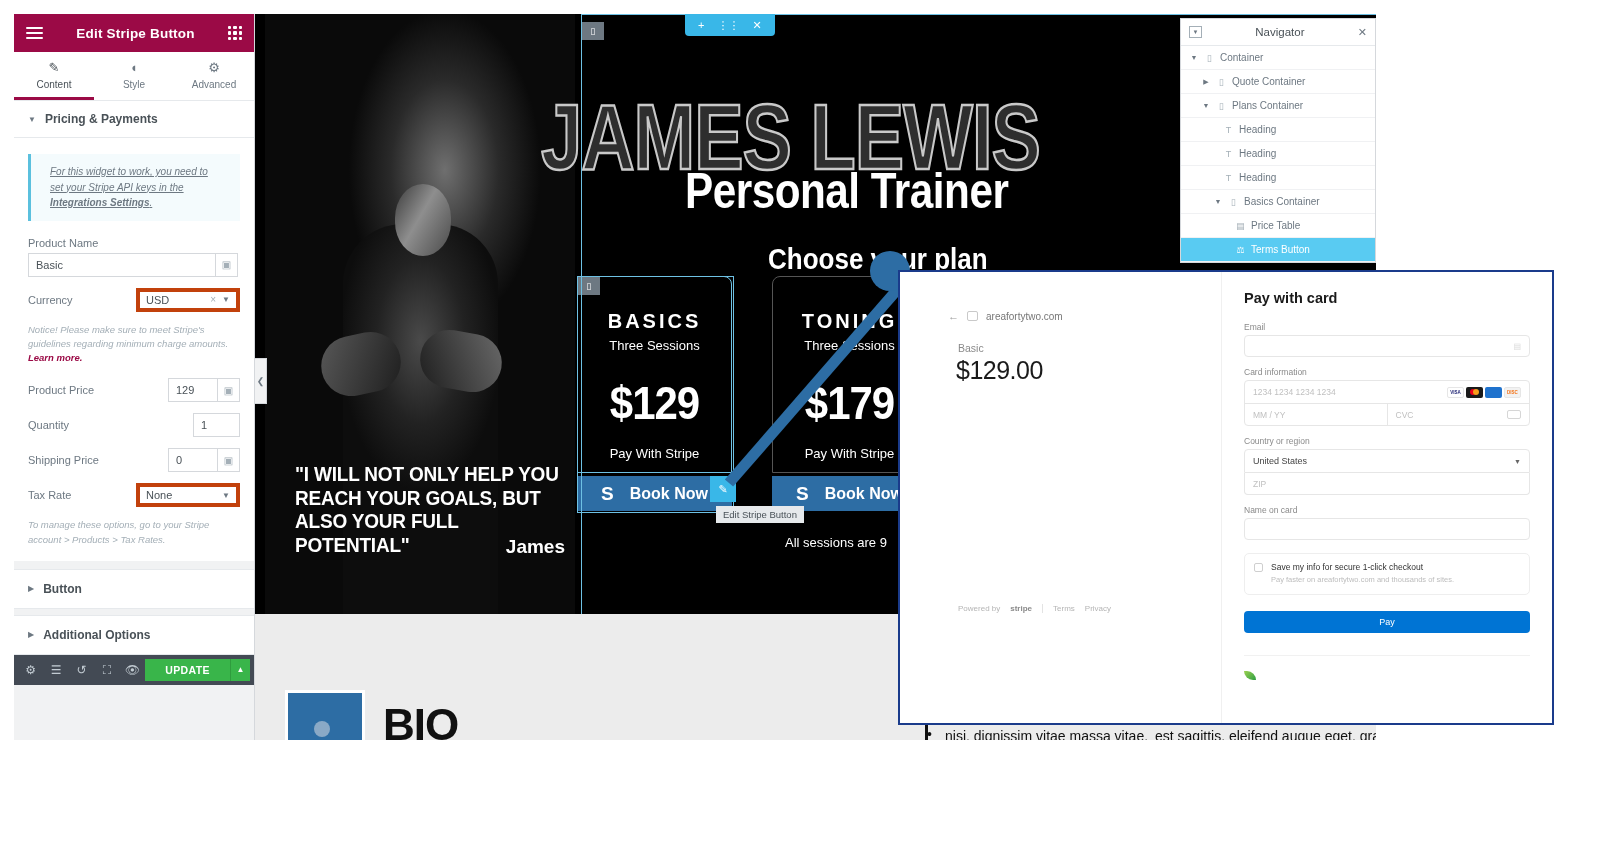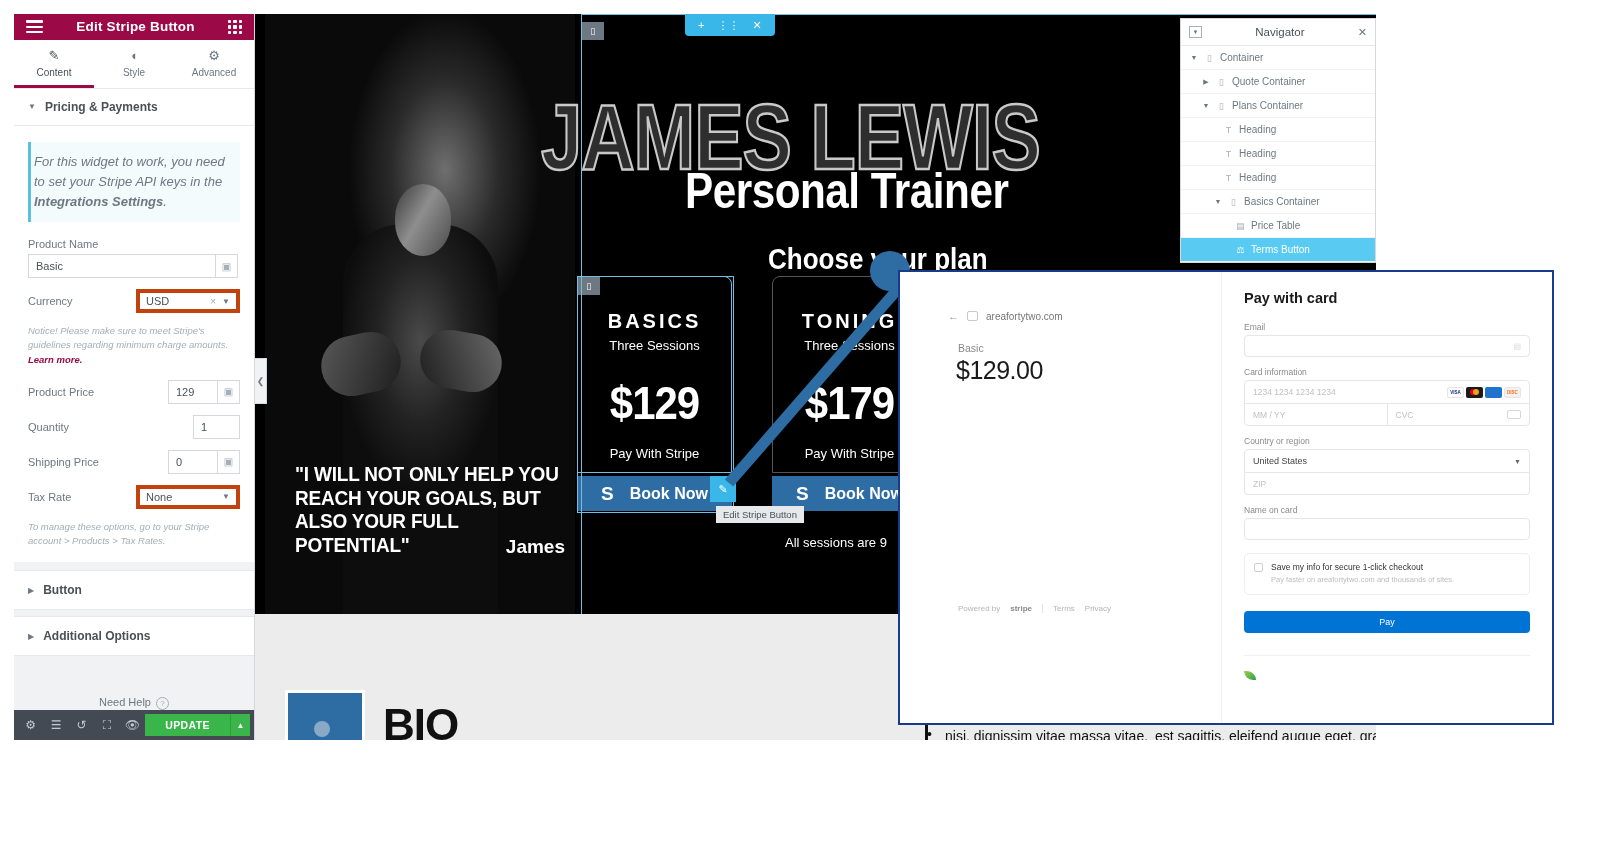--- a/index.html
+++ b/index.html
@@ -22,21 +22,21 @@
   .tab{ flex:1; text-align:center; padding:8px 0 7px; font-size:10px; color:#6d7882; cursor:pointer; border-bottom:3px solid transparent; }
   .tab.active{ color:#495157; border-bottom-color:#9b0a46; }
   .tab .ico{ display:block; font-size:13px; line-height:15px; margin-bottom:4px; color:#6d7882; }
   .tab.active .ico{ color:#495157; }
 
   .section-head{ background:#fff; border-bottom:1px solid #e6e9ec; padding:11px 14px; display:flex; align-items:center; gap:9px; cursor:pointer; }
   .section-head .caret{ font-size:8px; color:#6d7882; }
   .section-head .lbl{ font-size:12px; font-weight:bold; color:#495157; }
 
   .panel-body{ background:#fff; padding:10px 14px 14px; flex:0 0 auto; }
-  .notice{ background:#f4fbfd; border-left:3px solid #5bc0de; padding:10px 3px; font-size:13px; line-height:1.55; color:#6d7882; font-style:italic; margin:6px 0 16px; }
+  .notice{ background:#f4fbfd; border-left:3px solid #5bc0de; padding:10px 19px; font-size:10px; line-height:1.55; color:#6d7882; font-style:italic; margin:6px 0 16px;text-decoration:underline; }
   .notice b{ font-weight:bold; font-style:italic; }
 
   .field{ margin-bottom:11px; }
   .field-row{ display:flex; align-items:center; justify-content:space-between; gap:8px; }
   .field-label{ font-size:11px; color:#6d7882; }
   .inp-wrap{ display:flex; align-items:stretch; }
   .inp{ height:24px; border:1px solid #d5d8dc; background:#fff; font-size:11px; color:#495157; padding:0 7px; display:flex; align-items:center; }
   .inp.full{ width:188px; }
   .inp.num{ width:50px; }
   .inp.num1{ width:47px; justify-content:flex-start; }
@@ -300,25 +300,20 @@
 
       <div class="accordion">
         <span class="caret">▶</span>
         <span class="lbl">Button</span>
       </div>
       <div class="accordion" style="margin-top:6px;">
         <span class="caret">▶</span>
         <span class="lbl">Additional Options</span>
       </div>
 
-      <div class="spacer">
-        <div class="need-help">
-          <span>Need Help</span><span class="q">?</span>
-        </div>
-      </div>
 
       <div class="panel-footer">
         <div class="fico">⚙</div>
         <div class="fico">☰</div>
         <div class="fico">↺</div>
         <div class="fico">⛶</div>
         <div class="fico">👁</div>
         <div class="update">
           <div class="btn">UPDATE</div>
           <div class="caretbtn">▲</div>

